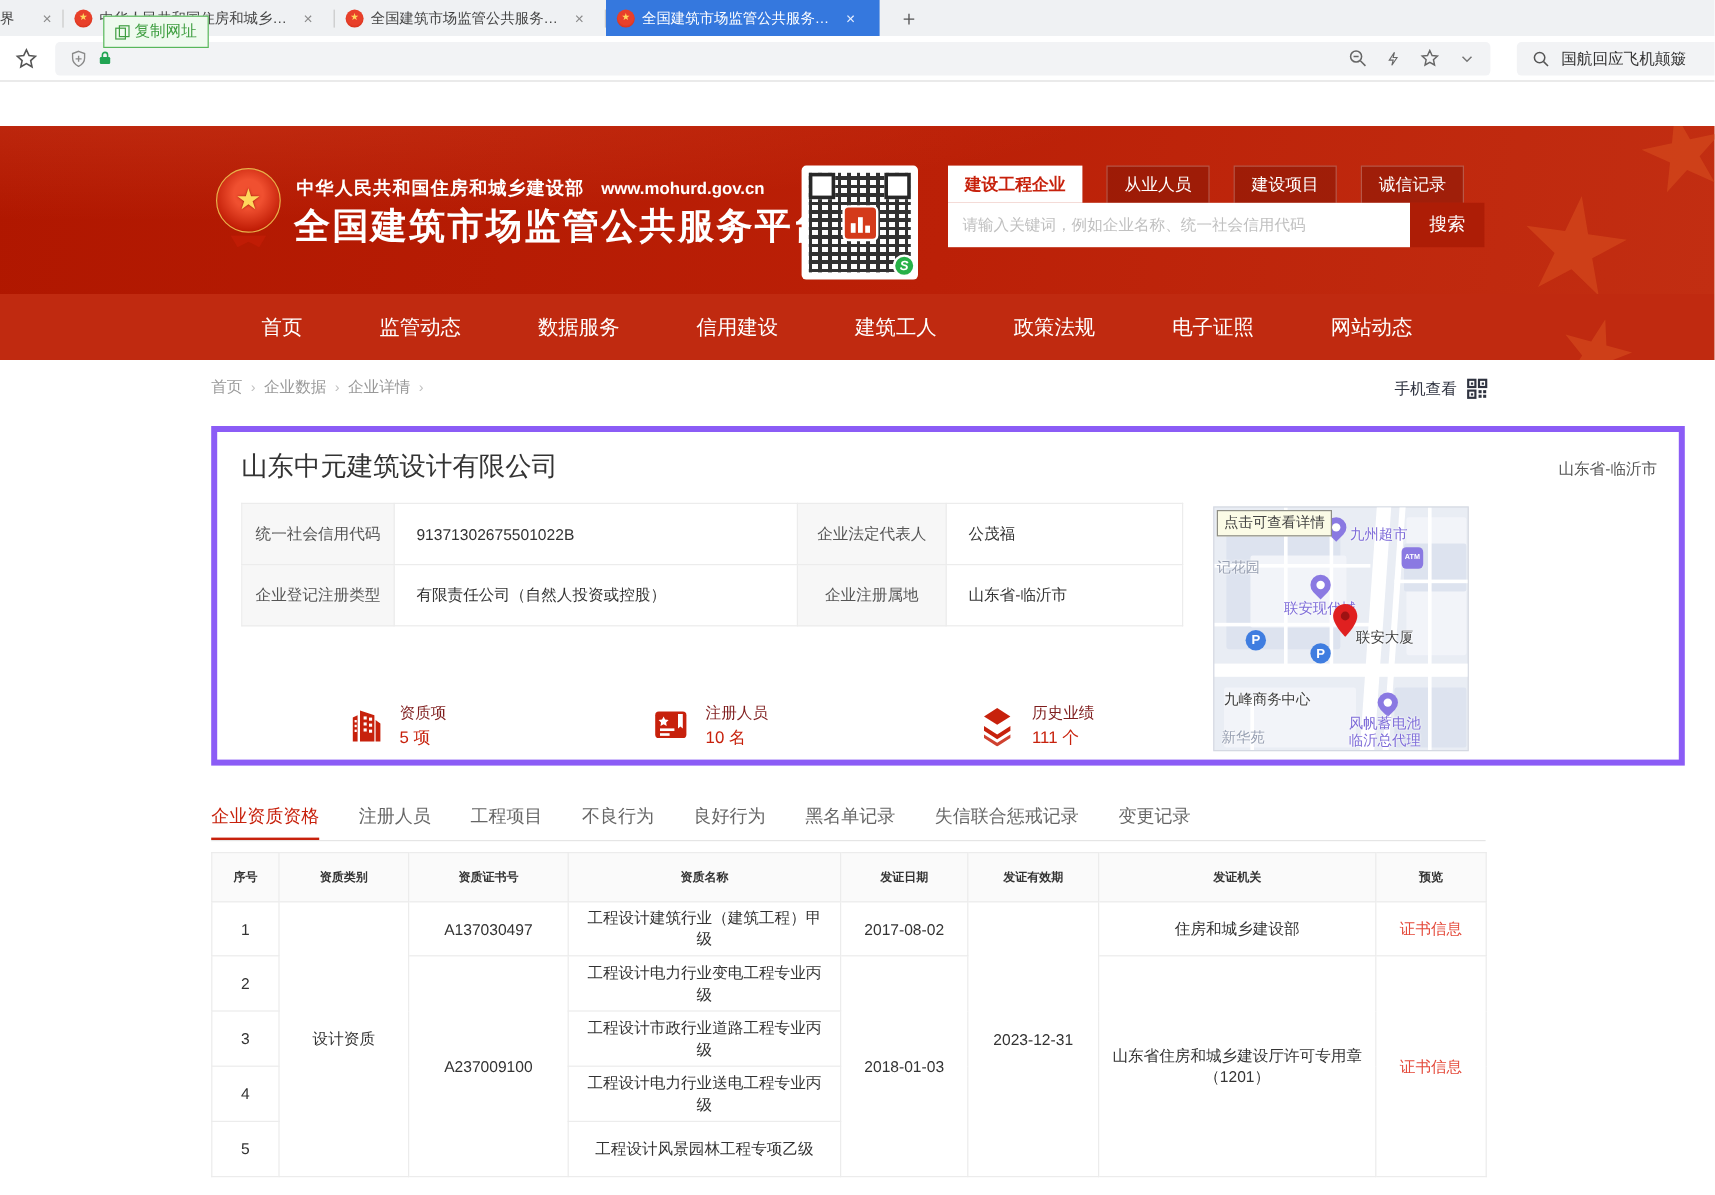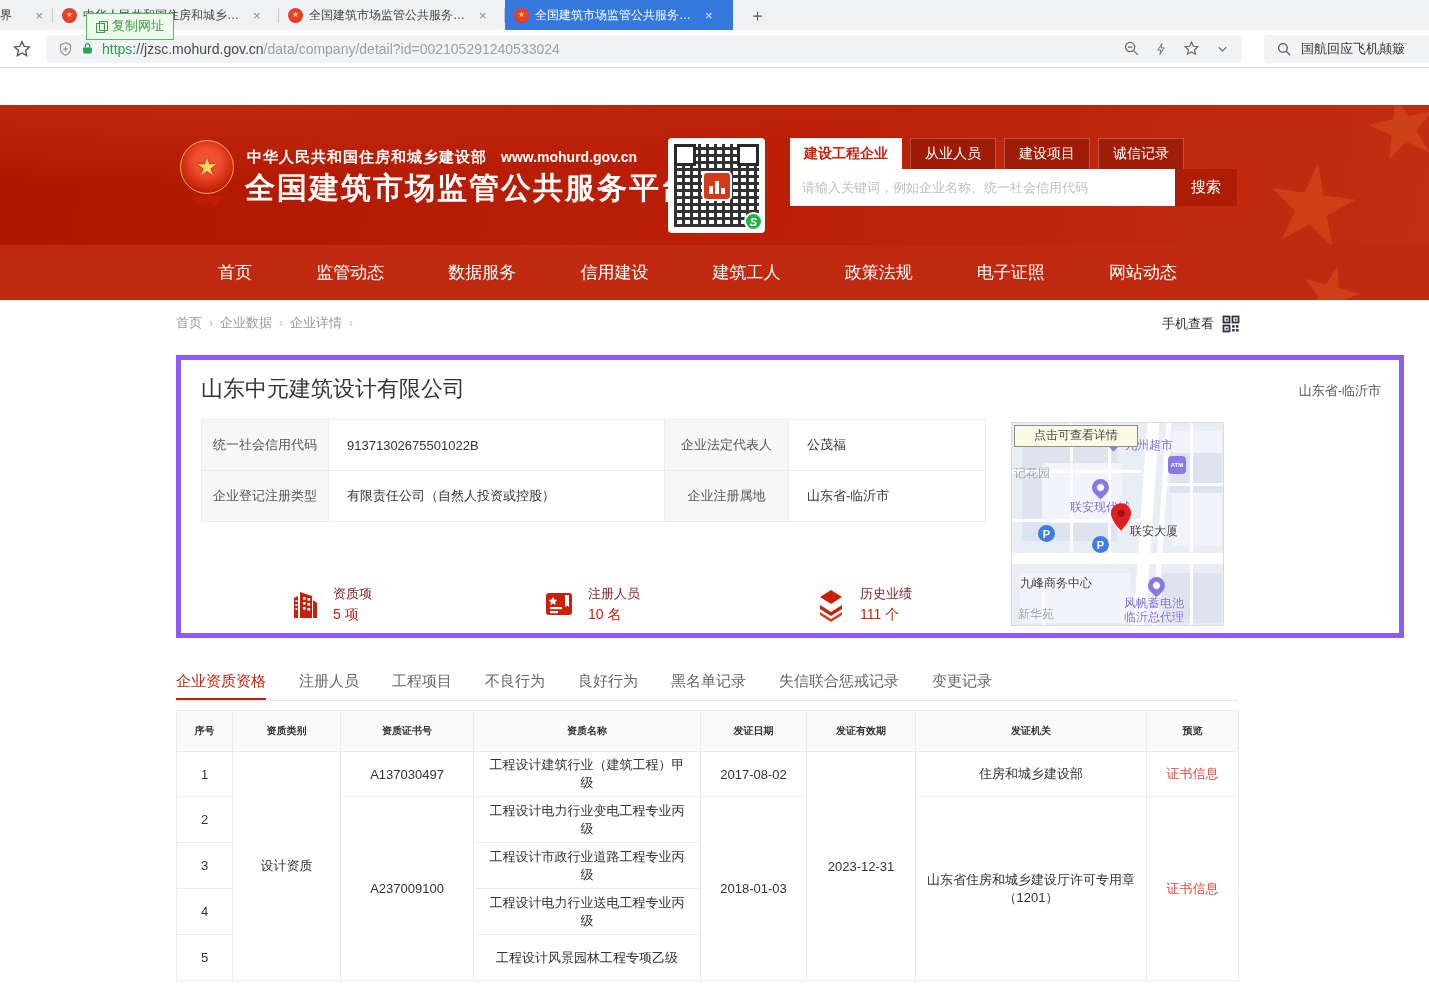--- a/index.html
+++ b/index.html
@@ -59,21 +59,21 @@
     background-size:100% 100%; opacity:.9; }
   .qr-pattern::before, .qr-pattern::after { content:""; position:absolute; width:16px; height:16px; border:3px solid #111; background:#fff; }
   .qr-pattern::before { left:0; top:0; }
   .qr-pattern::after { right:0; top:0; }
   .qr-logo { position:absolute; left:50%; top:50%; transform:translate(-50%,-50%); width:30px; height:30px; background:#d43a1a; border-radius:5px; border:2px solid #fff; display:flex; align-items:flex-end; justify-content:center; gap:2px; padding-bottom:5px; }
   .qr-logo i { display:block; width:4px; background:#fff; }
   .qr-logo i:nth-child(1){ height:8px; } .qr-logo i:nth-child(2){ height:13px; } .qr-logo i:nth-child(3){ height:6px; }
   .qr-mini { position:absolute; right:2px; bottom:2px; width:19px; height:19px; border-radius:50%; background:#27b148; border:2px solid #fff; color:#fff; font-size:11px; font-style:italic; font-weight:700; display:flex; align-items:center; justify-content:center; }
 
   .search-panel { position:absolute; left:790px; top:138px; width:447px; }
-  .s-tabs { display:flex; gap:8px; height:31px; }
+  .s-tabs { display:flex; gap:20px; height:31px; }
   .s-tab { padding:0 14px; display:flex; align-items:center; font-size:14px; color:#fff; background:rgba(80,8,0,.28); border:1px solid rgba(255,255,255,.25); border-bottom:none; cursor:pointer; }
   .s-tab.active { background:#fff; color:#c7210c; font-weight:700; border:none; }
   .s-input-row { display:flex; height:37px; }
   .s-input-row input { flex:1; border:none; outline:none; background:#fff; padding:0 12px; font-size:13px; color:#333; font-family:inherit; }
   .s-input-row input::placeholder { color:#c0c0c0; }
   .s-btn { width:62px; background:#ad1d06; color:#fff; font-size:15px; border:none; display:flex; align-items:center; justify-content:center; cursor:pointer; }
 
   
   .crumbs { position:absolute; left:176px; top:314px; display:flex; align-items:center; gap:7px; font-size:13px; color:#999; }
   .crumbs .sep { color:#c0c0c0; font-size:12px; }
@@ -92,21 +92,21 @@
   .stat { position:absolute; display:flex; align-items:center; gap:11px; top:222px; height:44px; }
   .stat .txt { display:flex; flex-direction:column; justify-content:center; gap:3px; }
   .stat .lab { font-size:13px; color:#7f1d1d; }
   .stat .num { font-size:14px; color:#c7210c; }
 
   
   .map { position:absolute; left:830px; top:62px; width:213px; height:204px; background:#e9edf4; border:1px solid #d5d9e2; overflow:hidden; cursor:pointer; }
   .map .blk { position:absolute; background:#dde3ef; border-radius:2px; }
   .map .blk.light { background:#f2f4f9; }
   .map .road { position:absolute; background:#fff; }
-  .map-tip { position:absolute; left:2px; top:2px; background:#fbfbe6; border:1px solid #8e8e85; font-size:12px; color:#444; padding:1px 19px 2px; z-index:6; }
+  .map-tip { position:absolute; left:2px; top:2px; background:#fbfbe6; border:1px solid #8e8e85; font-size:12px; color:#444; padding:1px 5px 2px; z-index:6; }
   .mlabel { position:absolute; font-size:12px; white-space:nowrap; z-index:5; text-shadow:0 0 2px #fff,0 0 2px #fff; }
   .mlabel.purple { color:#7d6bd8; }
   .mlabel.gray { color:#98a0b2; }
   .mlabel.dark { color:#3c3c3c; }
   .ppin { position:absolute; width:17px; height:17px; border-radius:50% 50% 50% 0; transform:rotate(-45deg); background:#8a79e2; z-index:4; }
   .ppin::after { content:""; position:absolute; left:5px; top:5px; width:7px; height:7px; border-radius:50%; background:#fff; }
   .parkpin { position:absolute; width:17px; height:17px; border-radius:50%; background:#3f7de0; color:#fff; font-size:11px; font-weight:700; display:flex; align-items:center; justify-content:center; z-index:4; }
   .atmpin { position:absolute; width:18px; height:18px; border-radius:4px; background:#8a79e2; color:#fff; font-size:6px; font-weight:700; display:flex; align-items:center; justify-content:center; z-index:4; }
   .redpin { position:absolute; z-index:7; }
 
@@ -173,21 +173,20 @@
       </svg>
     <div class="url-box">
       <svg class="ico" width="15" height="16" viewBox="0 0 24 24" fill="none" stroke="#8a8a8a" stroke-width="1.8">
           <path d="M12 2l8 3v6c0 5-3.5 9-8 11-4.5-2-8-6-8-11V5z"></path>
           <path d="M12 8v8M8 12h8"></path>
         </svg>
       <svg class="ico" width="13" height="15" viewBox="0 0 24 24" style="margin-left:8px;">
           <rect x="4" y="10" width="16" height="11" rx="2" fill="#21a453"></rect>
           <path d="M8 10V7a4 4 0 018 0v3" fill="none" stroke="#21a453" stroke-width="2.4"></path>
         </svg>
-      <span class="url-text"><span class="u-scheme">https</span><span class="u-host">://jzsc.mohurd.gov.cn</span><span class="u-path">/data/company/detail?id=002105291240533024</span></span>
       <span class="url-icons">
         <svg class="ico" width="17" height="17" viewBox="0 0 24 24" fill="none" stroke="#666" stroke-width="1.8">
             <circle cx="10" cy="10" r="6.5"></circle>
             <path d="M15 15l6 6M7 10h6"></path>
           </svg>
         <svg class="ico" width="13" height="16" viewBox="0 0 24 24" fill="none" stroke="#666" stroke-width="1.7">
             <path d="M13 2L5 14h6l-2 8 8-12h-6z"></path>
           </svg>
         <svg class="ico" width="17" height="17" viewBox="0 0 24 24" fill="none" stroke="#666" stroke-width="1.7">
             <path d="M12 3l2.7 5.8 6.3.7-4.7 4.3 1.3 6.2-5.6-3.2-5.6 3.2 1.3-6.2L3 9.5l6.3-.7z"></path>

